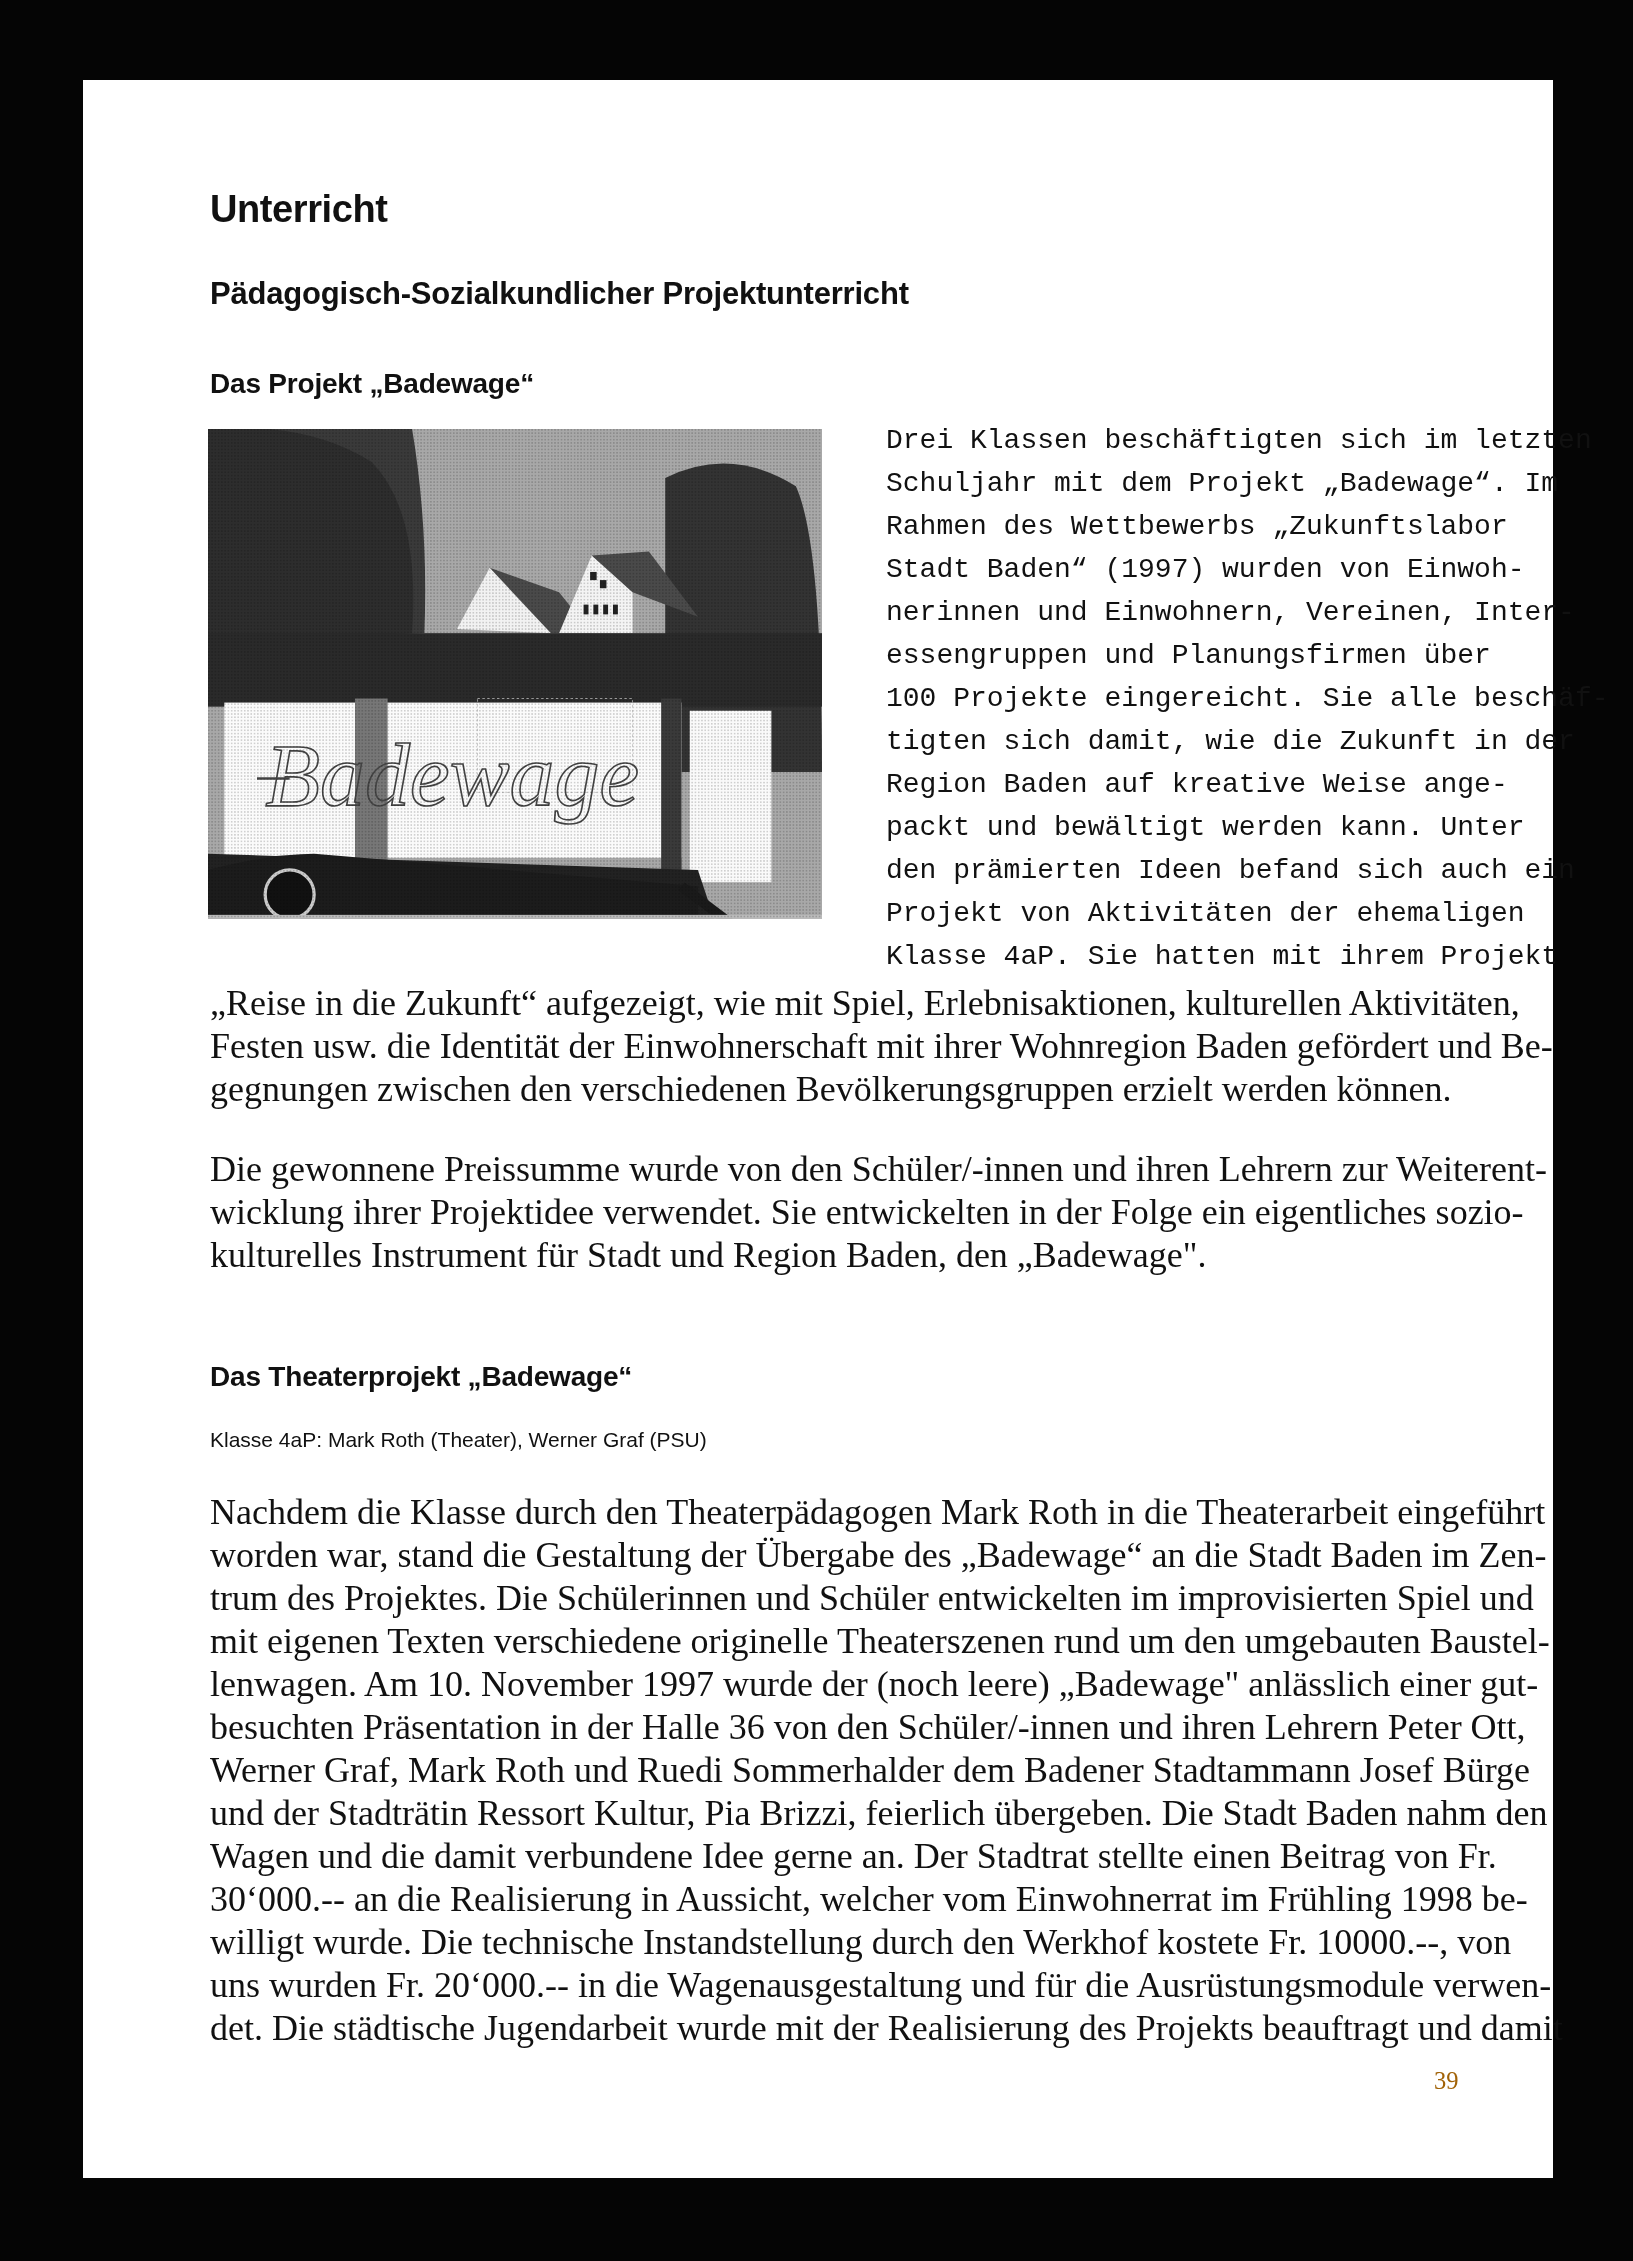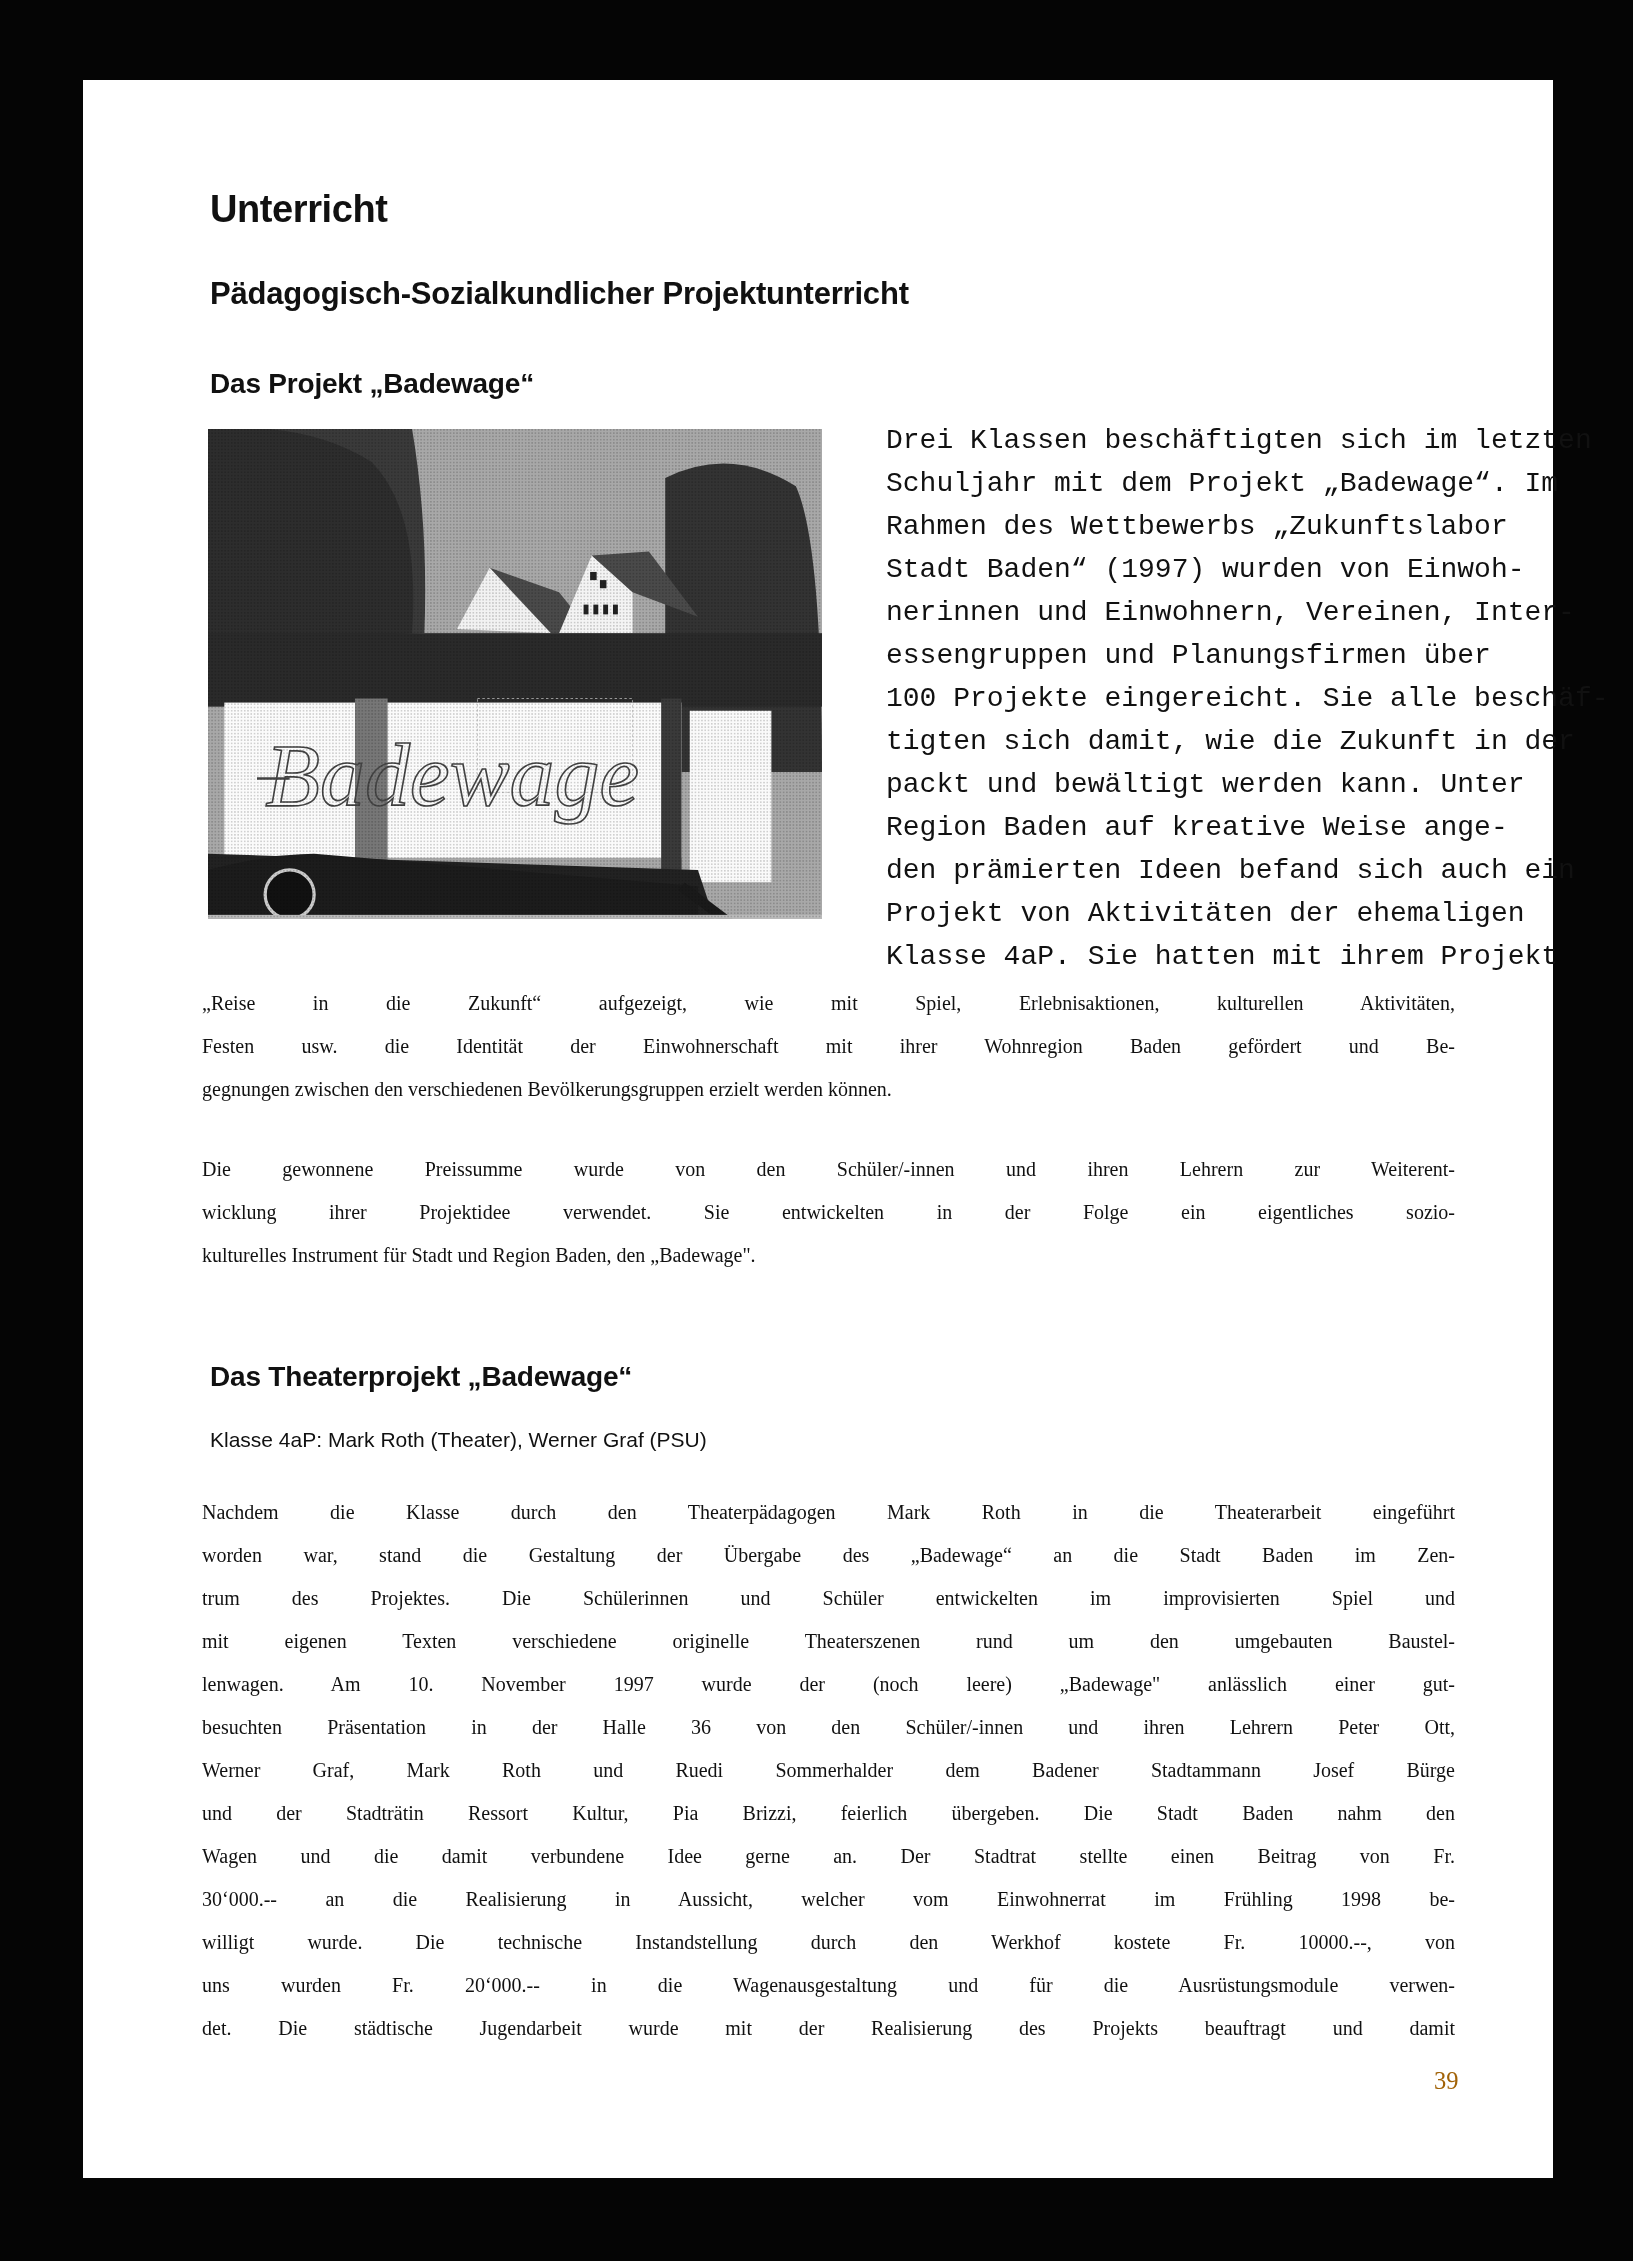--- a/index.html
+++ b/index.html
@@ -47,22 +47,22 @@
   .photo svg { display: block; }
   .col-text {
     position: absolute; left: 803px; top: 339px;
     width: 578px;
     font-size: 28px; line-height: 43px;
     text-align: justify;
     margin: 0;
     font-family: Liberation Mono, monospace;
   }
   .full-text {
-    position: absolute; left: 119px; width: 1253px;
-    font-size: 20px; line-height: 43px;
+    position: absolute; left: 127px; width: 1253px;
+    font-size: 36px; line-height: 43px;
     text-align: justify; margin: 0;
   }
   .ft1 { top: 902px; }
   .ft2 { top: 1060px; margin-top: 8px; }
   .ft3 { top: 1411px; }
   .line { display: block; text-align: justify; text-align-last: justify; white-space: nowrap; }
   .line.last { text-align-last: left; }
   .pagenum {
     position: absolute; left: 1351px; top: 1987px;
     font-size: 24.5px; color: #a16207; margin: 0;
@@ -131,22 +131,22 @@
 
   <p class="col-text serif">
     <span class="line">Drei Klassen beschäftigten sich im letzten</span>
     <span class="line">Schuljahr mit dem Projekt „Badewage“. Im</span>
     <span class="line">Rahmen des Wettbewerbs „Zukunftslabor</span>
     <span class="line">Stadt Baden“ (1997) wurden von Einwoh-</span>
     <span class="line">nerinnen und Einwohnern, Vereinen, Inter-</span>
     <span class="line">essengruppen und Planungsfirmen über</span>
     <span class="line">100 Projekte eingereicht. Sie alle beschäf-</span>
     <span class="line">tigten sich damit, wie die Zukunft in der</span>
+    <span class="line">Region Baden auf kreative Weise ange-</span>
     <span class="line">packt und bewältigt werden kann. Unter</span>
-    <span class="line">Region Baden auf kreative Weise ange-</span>
     <span class="line">den prämierten Ideen befand sich auch ein</span>
     <span class="line">Projekt von Aktivitäten der ehemaligen</span>
     <span class="line">Klasse 4aP. Sie hatten mit ihrem Projekt</span>
   </p>
 
   <p class="full-text ft1 serif">
     <span class="line">„Reise in die Zukunft“ aufgezeigt, wie mit Spiel, Erlebnisaktionen, kulturellen Aktivitäten,</span>
     <span class="line">Festen usw. die Identität der Einwohnerschaft mit ihrer Wohnregion Baden gefördert und Be-</span>
     <span class="line last">gegnungen zwischen den verschiedenen Bevölkerungsgruppen erzielt werden können.</span>
   </p>

